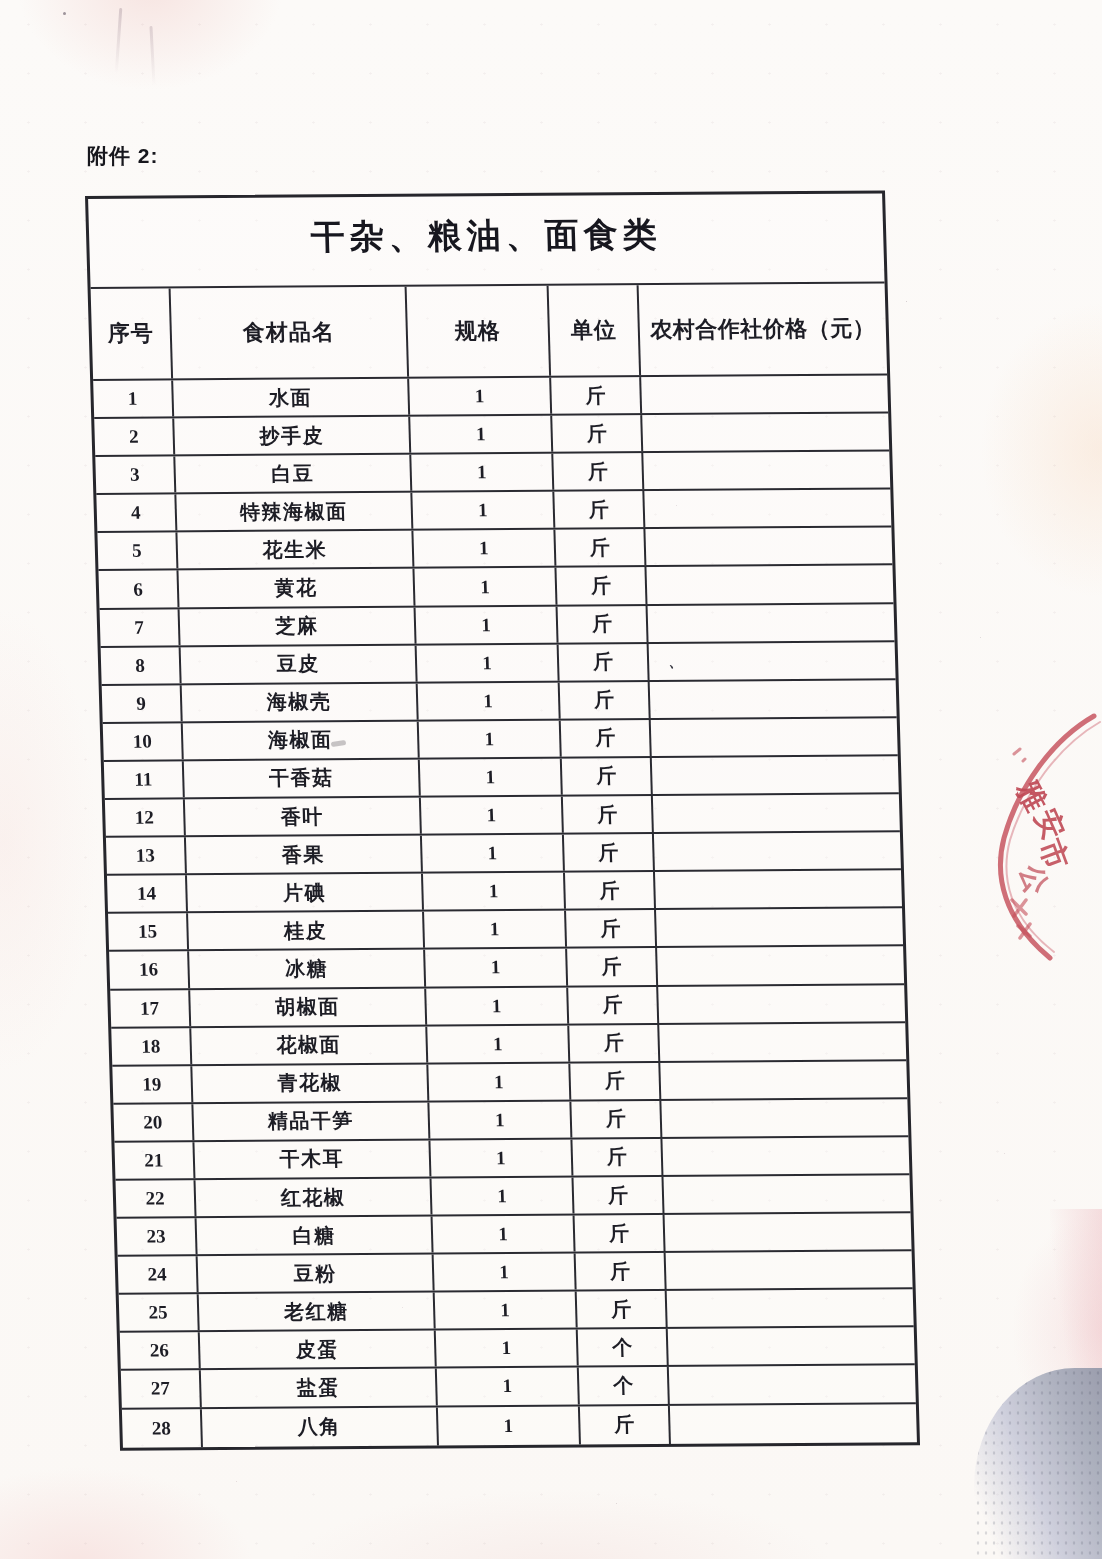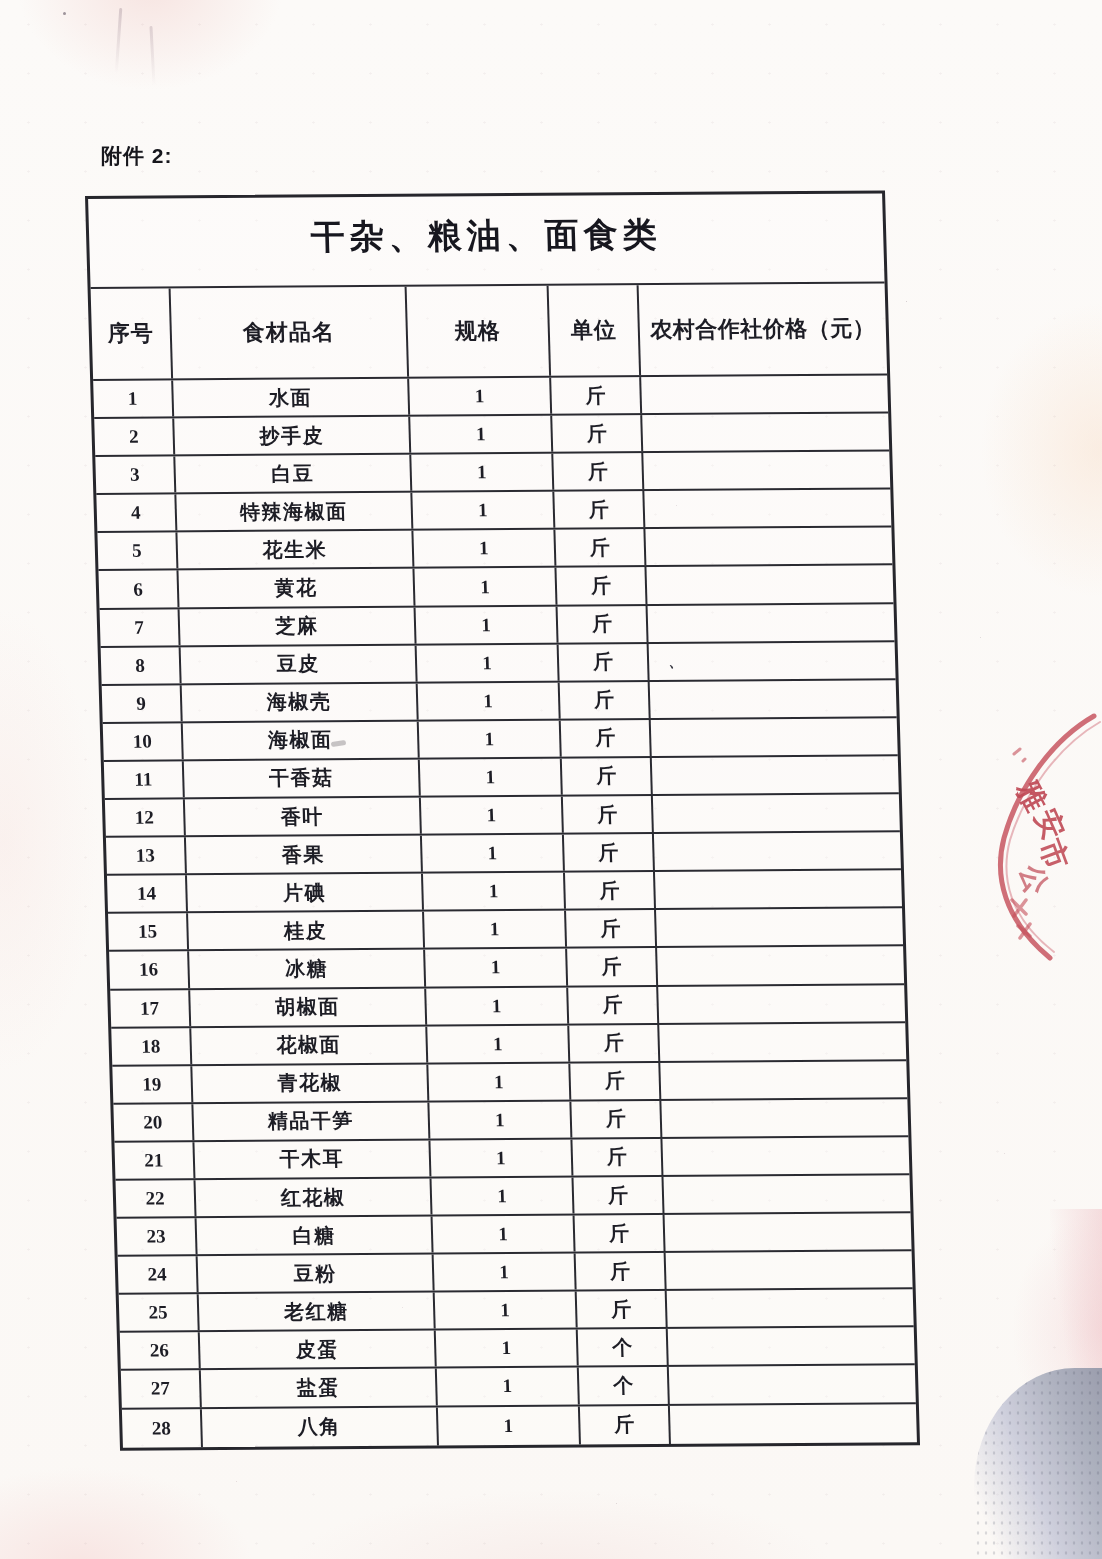--- a/index.html
+++ b/index.html
@@ -46,21 +46,21 @@
     content:""; position:absolute; inset:0; border-top-left-radius:72% 58%;
     background-image:radial-gradient(rgba(60,66,88,.28) 1px, transparent 1.6px);
     background-size:8px 10px; opacity:.7;
   }
   .edge-blush {
     position:absolute; right:0; bottom:160px; width:52px; height:190px; pointer-events:none;
     background:linear-gradient(262deg, rgba(236,186,192,.45), rgba(236,186,192,0) 72%);
   }
 
   .attachment {
-    position:absolute; left:101px; top:142px;
+    position:absolute; left:87px; top:142px;
     font-size:21px; font-weight:700; letter-spacing:1px; color:#17171d;
   }
 
   .doc-table {
     position:absolute; left:85px; top:196px; width:800px;
     border:3px solid #26262c; box-sizing:border-box; background:rgba(255,255,255,.25);
     transform:rotate(-0.4deg) skewX(1.2deg); transform-origin:0 0;
   }
   .title-row {
     height:90px; border-bottom:2.5px solid #2a2a31;

